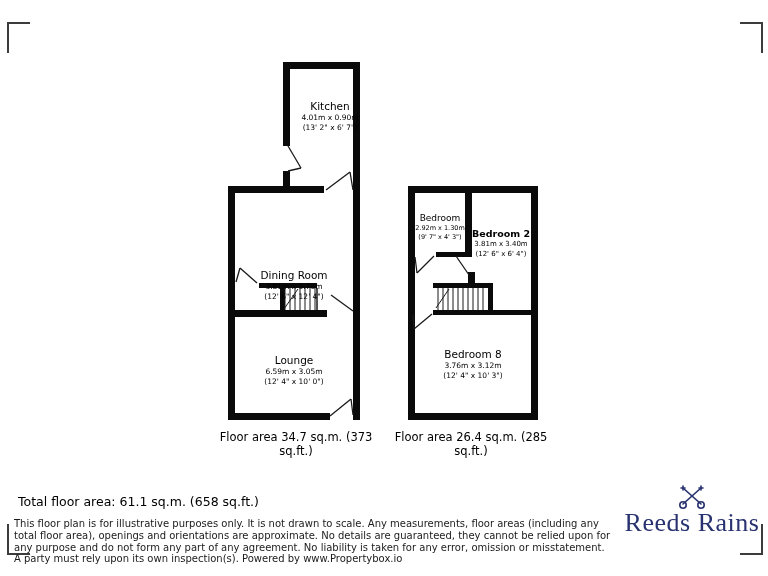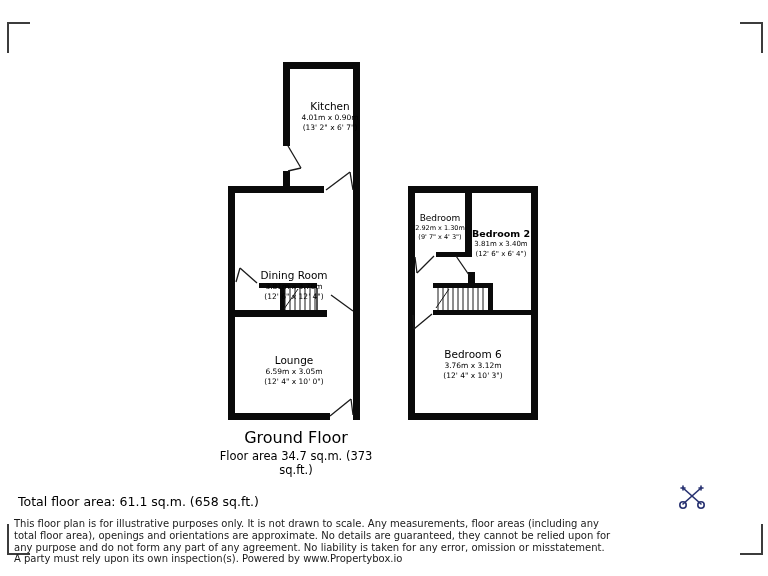--- a/index.html
+++ b/index.html
@@ -142,41 +142,42 @@
   <div class="room-dim">(9' 7" x 4' 3")</div>
 </div>
 
 <div class="room-label mid" style="left:501px;top:228px;">
   <div class="room-name">Bedroom 2</div>
   <div class="room-dim">3.81m x 3.40m</div>
   <div class="room-dim">(12' 6" x 6' 4")</div>
 </div>
 
 <div class="room-label" style="left:473px;top:348px;">
-  <div class="room-name">Bedroom 6</div>
+  <div class="room-name">Bedroom 8</div>
   <div class="room-dim">3.76m x 3.12m</div>
   <div class="room-dim">(12' 4" x 10' 3")</div>
 </div>
 
 <div class="floor-caption" style="left:296px;top:428px;">
-  <div class="floor-title">Ground Floor</div>
   <div class="floor-area">Floor area 34.7 sq.m. (373 sq.ft.)</div>
 </div>
 
 <div class="floor-caption" style="left:471px;top:428px;">
+  <div class="floor-area">Floor area 26.4 sq.m. (285 sq.ft.)</div>
 </div>
 
 <div class="total-area">Total floor area: 61.1 sq.m. (658 sq.ft.)</div>
 
 <div class="disclaimer">This floor plan is for illustrative purposes only. It is not drawn to scale. Any measurements, floor areas (including any total floor area), openings and orientations are approximate. No details are guaranteed, they cannot be relied upon for any purpose and do not form any part of any agreement. No liability is taken for any error, omission or misstatement. A party must rely upon its own inspection(s). Powered by www.Propertybox.io</div>
 
 <div class="brand">
   <svg class="brand-icon" width="36" height="25" viewBox="0 0 36 25" stroke="#283271" stroke-width="1.6" fill="none" stroke-linecap="round">
     <line x1="9" y1="19" x2="27" y2="3"></line>
     <line x1="27" y1="19" x2="9" y2="3"></line>
     <circle cx="9" cy="20" r="3.2"></circle>
     <circle cx="27" cy="20" r="3.2"></circle>
     <line x1="25" y1="3" x2="29" y2="3"></line>
     <line x1="27" y1="1" x2="27" y2="5"></line>
     <line x1="7" y1="3" x2="11" y2="3"></line>
     <line x1="9" y1="1" x2="9" y2="5"></line>
   </svg>
+  <div class="brand-name">Reeds Rains</div>
 </div>
 
 </body></html>

